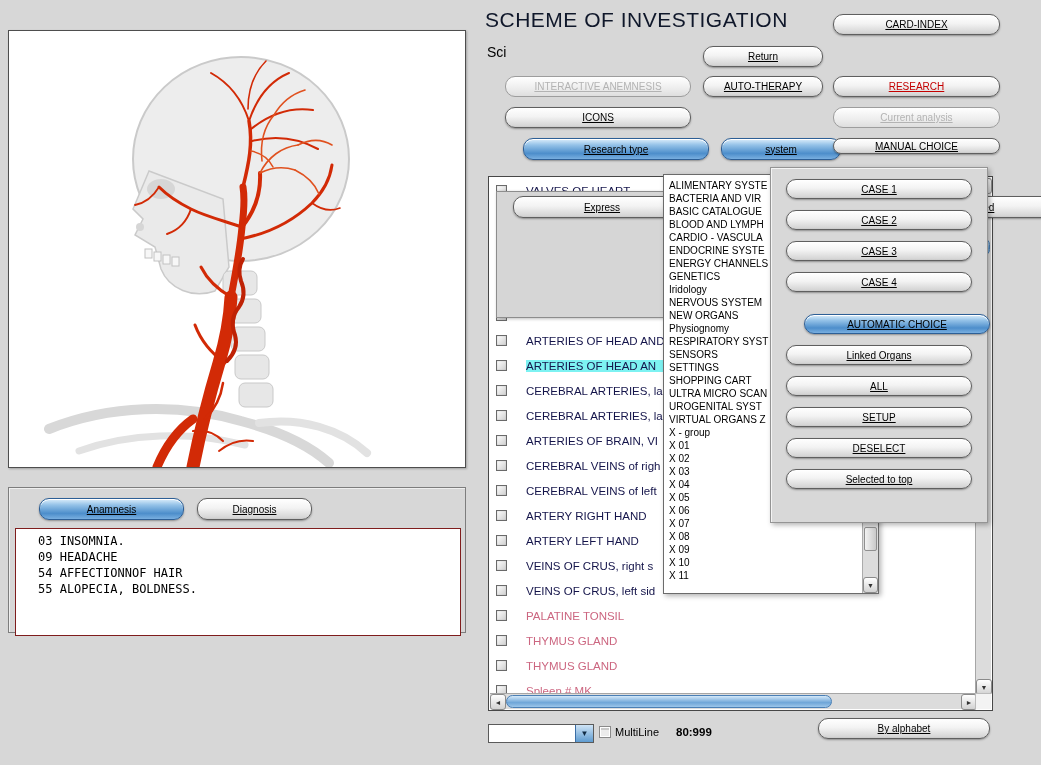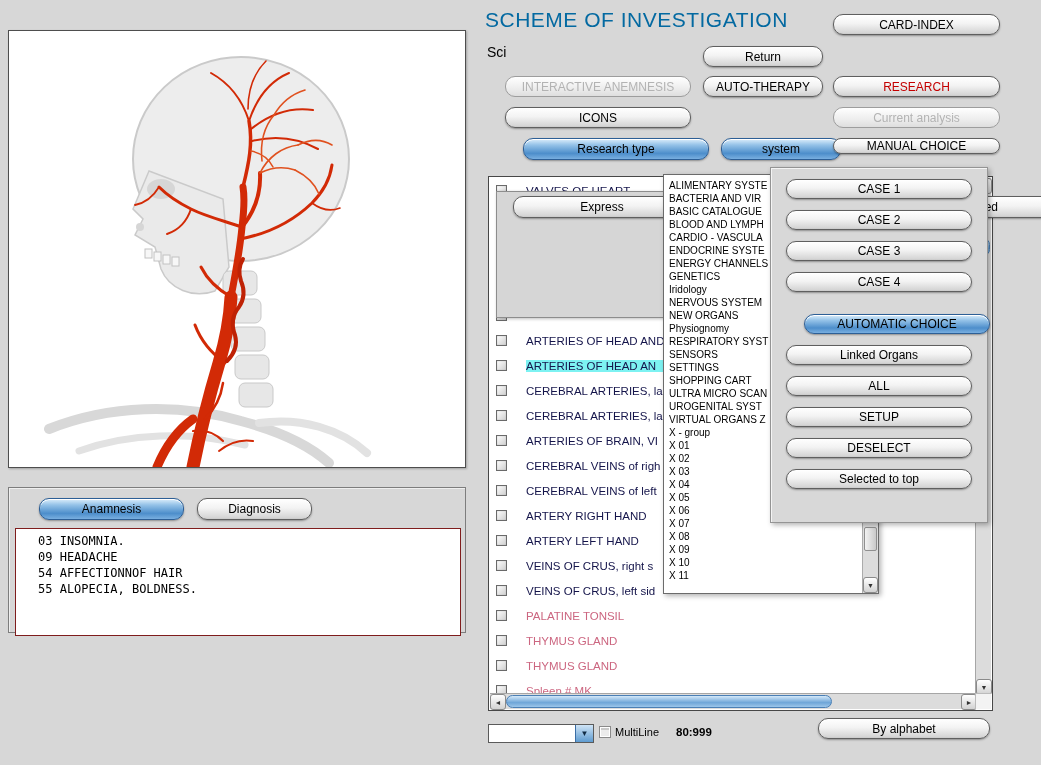--- a/index.html
+++ b/index.html
@@ -9,26 +9,27 @@
     font-family:"Liberation Sans", sans-serif;
     position:relative;
     overflow:hidden;
     color:#000;
   }
   .app { position:absolute; inset:0; }
 
   
   .pill {
     display:flex; align-items:center; justify-content:center;
-    font-size:12px; color:#000;
+    font-size:10px; color:#000;
     border:1px solid #5f5f5f; border-radius:10px;
     background:linear-gradient(180deg,#ffffff 0%,#f3f3f3 45%,#d6d6d6 92%,#c9c9c9 100%);
     box-shadow:0 1px 2px rgba(0,0,0,.35), inset 0 1px 0 #ffffff;
     cursor:pointer; white-space:nowrap; overflow:hidden;
     font-family:"Liberation Sans", sans-serif;
+    text-decoration:underline;
   }
   .pill.blue {
     background:linear-gradient(180deg,#ddeefb 0%,#94c2e8 30%,#4d8ecb 72%,#79afe0 100%);
     border-color:#2d5f96;
     margin-left:18px;
   }
   .pill.disabled { color:#b3b3b3; border-color:#9d9d9d; box-shadow:none;
     background:linear-gradient(180deg,#ffffff,#ededed 60%,#dedede); cursor:default; }
   .pill.red { color:#c40000; }
   .abs { position:absolute; }
@@ -48,21 +49,21 @@
   }
   .anam-tabs { position:absolute; left:12px; top:10px; display:flex; gap:13px;border-radius:9px; }
   .anam-list {
     position:absolute; left:6px; top:40px; width:446px; height:108px;
     background:#ffffff; border:1px solid #7f1d1d;
     font-family:"DejaVu Sans Mono", monospace;
     font-size:12px; line-height:16px; padding:4px 22px; overflow:hidden;
   }
 
   
-  .title { position:absolute; left:485px; top:8px; font-size:21px; color:#0369a1; letter-spacing:.5px; }
+  .title { position:absolute; left:485px; top:8px; font-size:21px; color:#0f172a; letter-spacing:.5px; }
   .mode-label { position:absolute; left:487px; top:44px; font-size:14px; color:#000; }
 
   
   .main-list {
     position:absolute; left:488px; top:176px; width:505px; height:535px;
     background:#ffffff; border:1px solid #474747;
   }
   .organ-rows { position:absolute; left:1px; top:1px; right:17px; height:516px; overflow:hidden; }
   .organ-row { height:25px; display:flex; align-items:center; padding-left:6px; }
   .checkbox {

